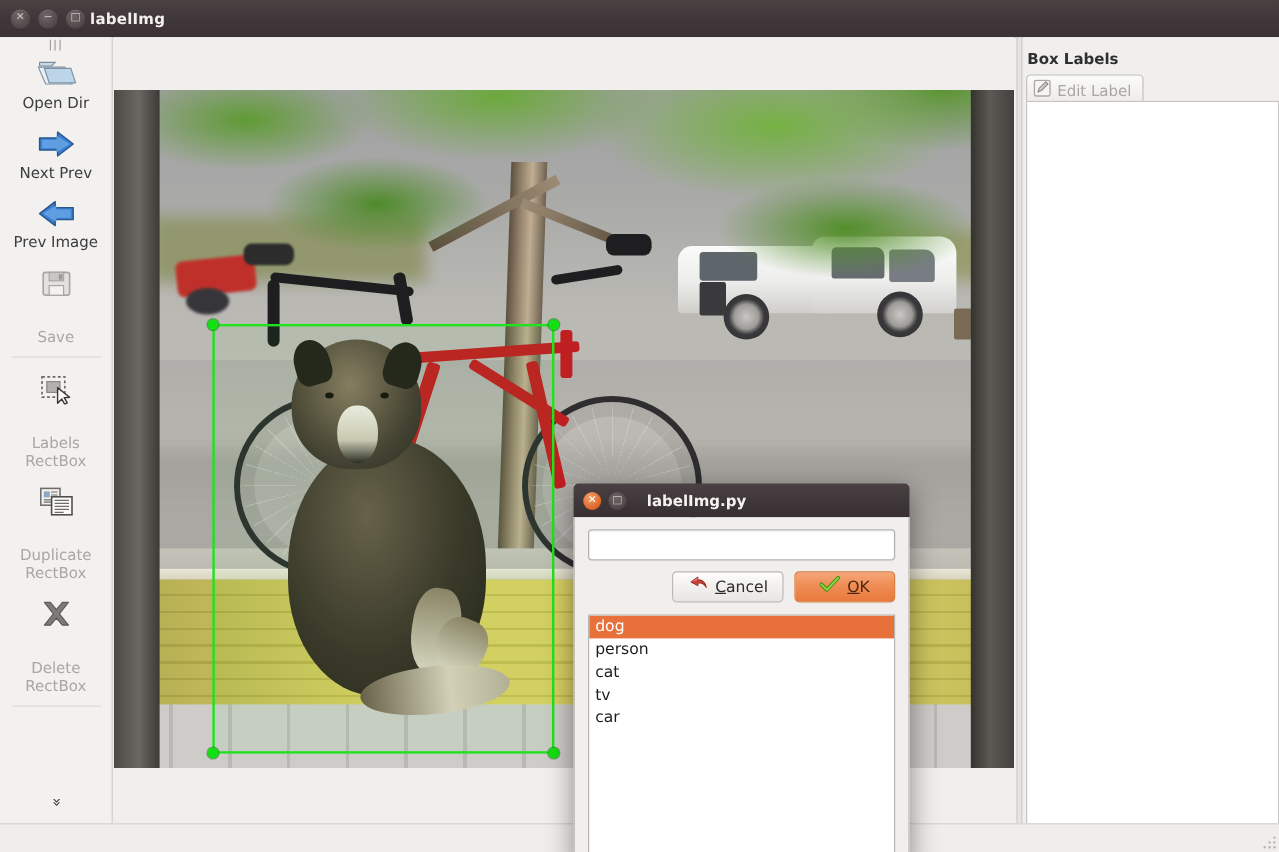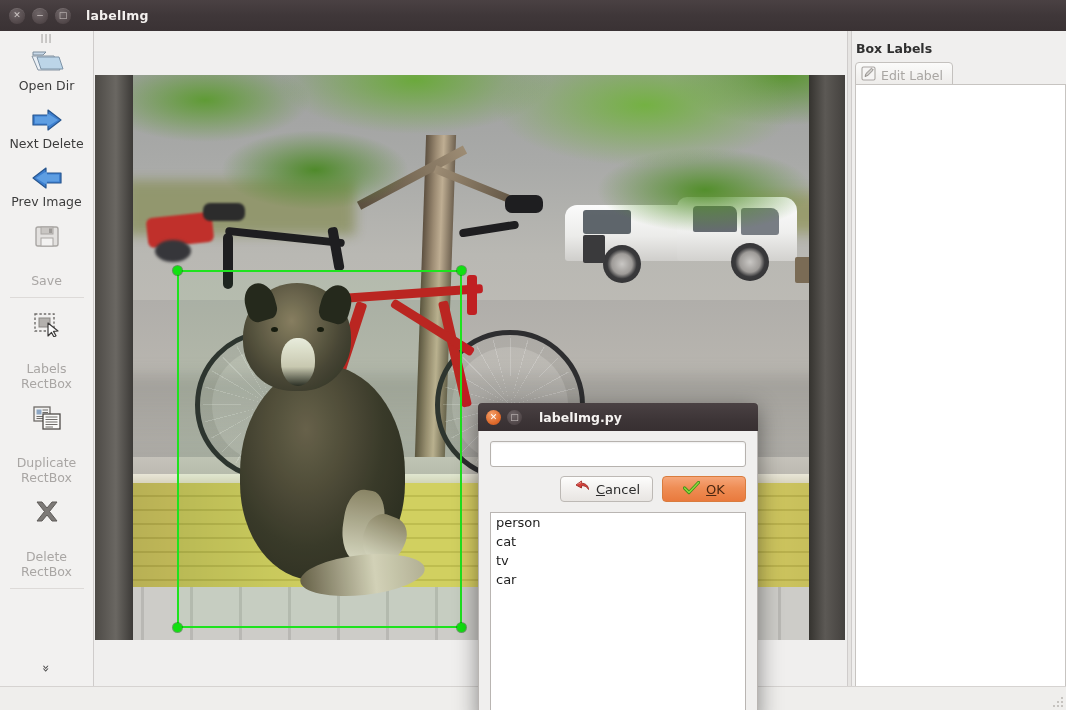--- a/index.html
+++ b/index.html
@@ -27,21 +27,21 @@
   .win-btns { display: flex; gap: 7px; margin-left: 9px; }
   .win-btn {
     width: 16px; height: 16px; border-radius: 50%;
     background: radial-gradient(circle at 40% 32%, #6f6668, #514749 70%, #453c3e);
     box-shadow: inset 0 1px 0 rgba(255,255,255,.10);
     display: flex; align-items: center; justify-content: center;
     color: #cdc6c4; font-size: 9px; line-height: 1;
   }
   #titlebar .title {
     color: #f3f0ee; font-size: 12.5px; font-weight: bold;
-    margin-left: 15px; letter-spacing: .2px;
+    margin-left: 4px; letter-spacing: .2px;
   }
 
   
   #left-toolbar {
     position: absolute; left: 0; top: 31px; width: 94px; height: 655px;
     background: #f2f1f0;
     border-right: 1px solid #cfcccb;
     display: flex; flex-direction: column; align-items: center;
     padding-top: 2px;
     overflow: hidden;
@@ -444,21 +444,21 @@
       <div class="tool-label">Open Dir</div>
     </div>
 
     <div class="tool-item">
       <div class="tool-icon">
         <svg width="32" height="26" viewBox="0 0 32 26">
           <path d="M2 8 L17 8 L17 3 L30 13 L17 23 L17 18 L2 18 Z" fill="#3d7fd0" stroke="#27568f" stroke-width="1.2" stroke-linejoin="round"></path>
           <path d="M4 9.5 L16 9.5 L16 6 L27 13 L16 20 L16 16.5 L4 16.5 Z" fill="#6aa8e8" opacity=".75"></path>
         </svg>
       </div>
-      <div class="tool-label">Next Delete</div>
+      <div class="tool-label">Next Prev</div>
     </div>
 
     <div class="tool-item">
       <div class="tool-icon">
         <svg width="32" height="26" viewBox="0 0 32 26">
           <path d="M30 8 L15 8 L15 3 L2 13 L15 23 L15 18 L30 18 Z" fill="#3d7fd0" stroke="#27568f" stroke-width="1.2" stroke-linejoin="round"></path>
           <path d="M28 9.5 L16 9.5 L16 6 L5 13 L16 20 L16 16.5 L28 16.5 Z" fill="#6aa8e8" opacity=".75"></path>
         </svg>
       </div>
       <div class="tool-label">Prev Image</div>
@@ -658,19 +658,20 @@
           <svg width="17" height="14" viewBox="0 0 17 14">
             <path d="M1.5 7 L6 11.5 L15.5 1.5" fill="none" stroke="#3f8f1a" stroke-width="3.2" stroke-linecap="round" stroke-linejoin="round"></path>
             <path d="M1.5 7 L6 11.5 L15.5 1.5" fill="none" stroke="#8ddb3c" stroke-width="1.5" stroke-linecap="round" stroke-linejoin="round"></path>
           </svg>
         </span>
         <span><u>O</u><span>K</span></span>
       </div>
     </div>
 
     <div id="dlg-list">
+      <div class="dlg-list-item selected" style="background: rgb(232, 112, 58);">dog</div>
       <div class="dlg-list-item">person</div>
       <div class="dlg-list-item">cat</div>
       <div class="dlg-list-item">tv</div>
       <div class="dlg-list-item">car</div>
     </div>
   </div>
 </div>
 
 </body></html>

